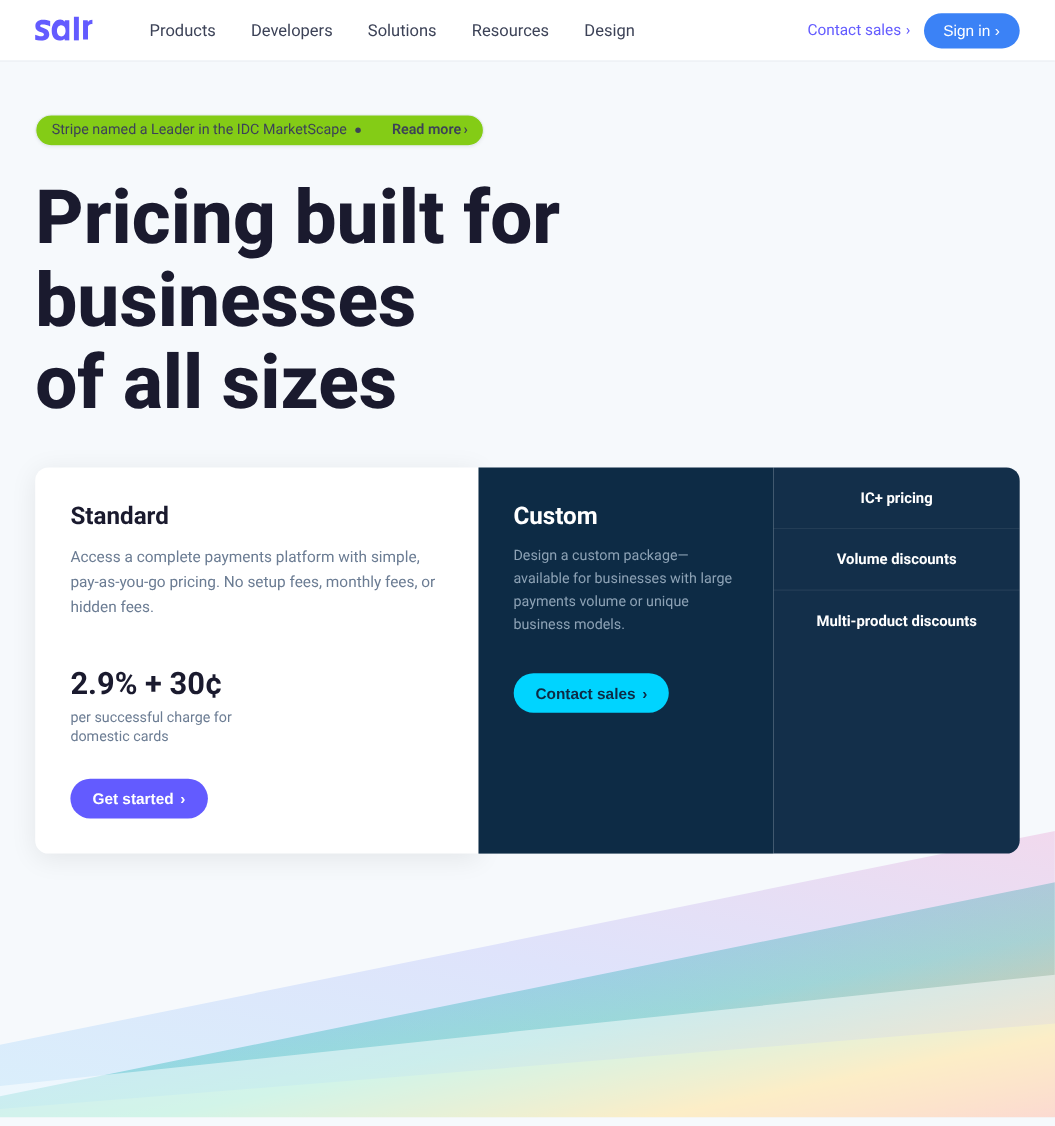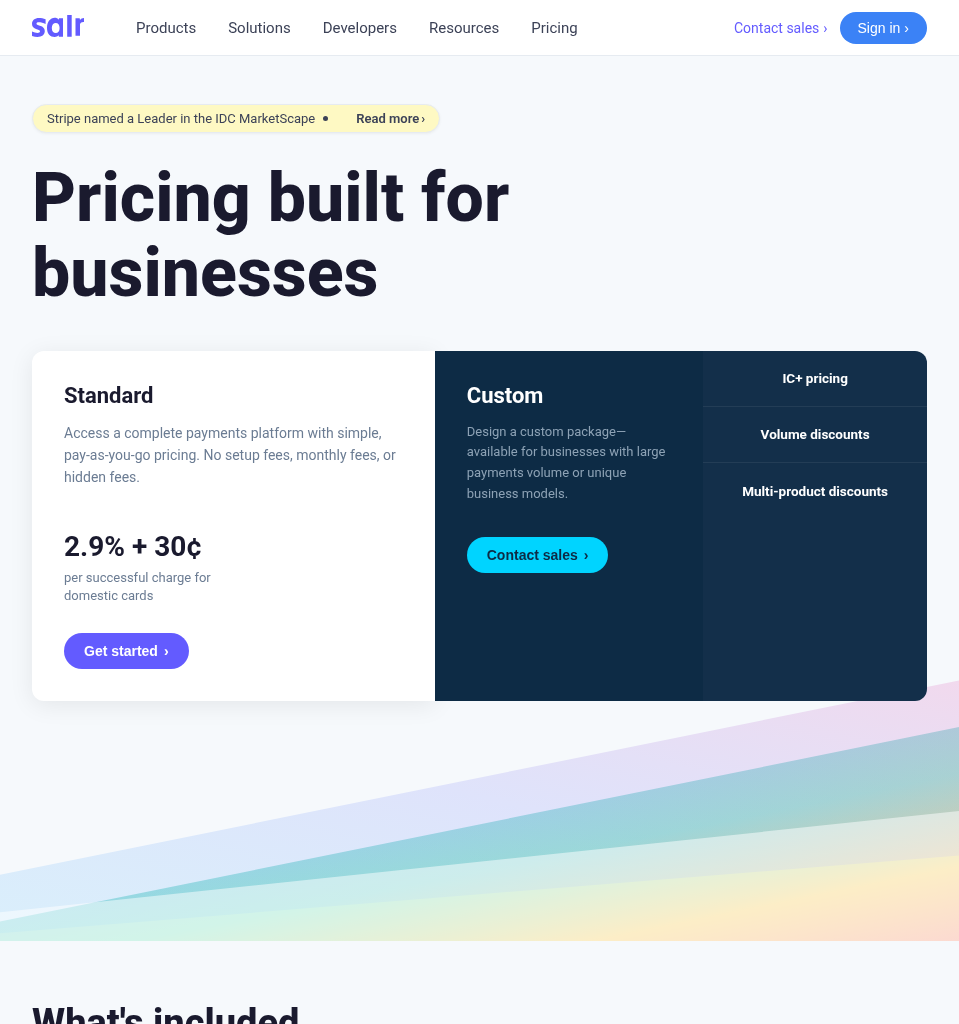--- a/index.html
+++ b/index.html
@@ -66,21 +66,21 @@
 
     
     .hero {
       padding: 48px 32px 0;
       max-width: 960px;
       margin: 0 auto;
     }
     .announcement-bar {
       display: inline-flex;
       align-items: center;
-      background: #fef9c3;
+      background: #84cc16;
       border: 1px solid #e6ebf1;
       border-radius: 20px;
       padding: 6px 14px;
       font-size: 13px;
       color: #3c4257;
       margin-bottom: 28px;
       gap: 8px;
       box-shadow: 0 1px 3px rgba(0,0,0,0.05);
     }
     .announcement-bar .dot {
@@ -259,24 +259,24 @@
 
 <nav>
   <div style="margin-right:36px;">
     <svg width="52" height="22" viewBox="0 0 52 22" fill="none" xmlns="http://www.w3.org/2000/svg">
       <path d="M4.5 8.7c0-1 .9-1.4 2.3-1.4 2.1 0 4.7.6 6.8 1.7V4.2C11.4 3.3 9.2 3 7 3 2.8 3 0 5.2 0 8.9c0 5.8 8 4.9 8 7.4 0 1.2-1 1.6-2.5 1.6-2.2 0-5-.9-7.2-2.1v4.8C.8 21.4 3.3 22 5.5 22c4.3 0 7.3-2.1 7.3-5.9-.1-6.3-8.3-5.2-8.3-7.4zM27 3.3l-.3 1.4c-.9-1.3-2.3-1.9-4-1.9C18.3 2.8 15 7 15 13s3.2 9 7.7 9c1.6 0 3-.6 3.9-1.7l.3 1.5H31V3.3h-4zm-3.2 14.8c-2.4 0-4-1.9-4-5.1s1.6-5.1 4-5.1c2.3 0 3.8 1.9 3.8 5.1s-1.5 5.1-3.8 5.1zM35.2 0h4.5v3.3h-4.5V0zm0 3.3h4.5V21.8h-4.5V3.3zM52 3c-1.8 0-3.2.8-4 2.1l-.3-1.8h-4.2v17.5H48V9.2c.5-1.5 1.7-2.3 3.3-2.3.5 0 1 .1 1.5.2V3.2C52.5 3 52.2 3 52 3z" fill="#635bff"></path>
     </svg>
   </div>
 
   <div class="nav-links">
     <a class="nav-link">Products</a>
+    <a class="nav-link">Developers</a>
     <a class="nav-link">Solutions</a>
-    <a class="nav-link">Developers</a>
     <a class="nav-link">Resources</a>
-    <a class="nav-link">Pricing</a>
+    <a class="nav-link">Design</a>
   </div>
 
   <div class="nav-actions">
     <a class="nav-contact">
       <span>Contact sales</span>
       <span>›</span>
     </a>
     <button class="nav-signin">
       <span>Sign in</span>
       <span>›</span>
@@ -289,20 +289,21 @@
     <span>Stripe named a Leader in the IDC MarketScape</span>
     <span class="dot"></span>
     <span class="read-more">
       <span>Read more</span>
       <span>›</span>
     </span>
   </div>
 
   <h1 class="hero-title">
     <span>Pricing built for businesses</span><br>
+    <span>of all sizes</span>
   </h1>
 </div>
 
 <div class="pricing-section">
   <div class="pricing-cards">
 
     <div class="card-standard">
       <div class="card-standard-title">Standard</div>
       <div class="card-standard-desc">Access a complete payments platform with simple, pay-as-you-go pricing. No setup fees, monthly fees, or hidden fees.</div>
       <div class="pricing-rate">2.9% + 30¢</div>

